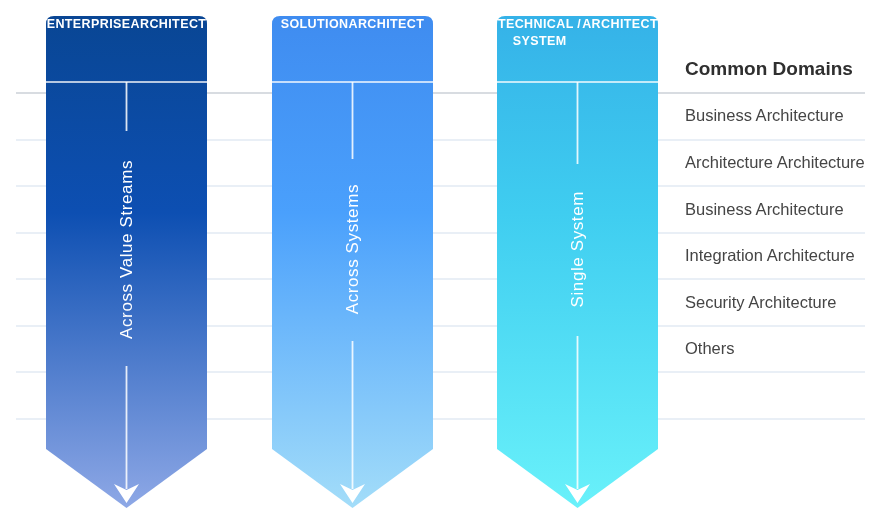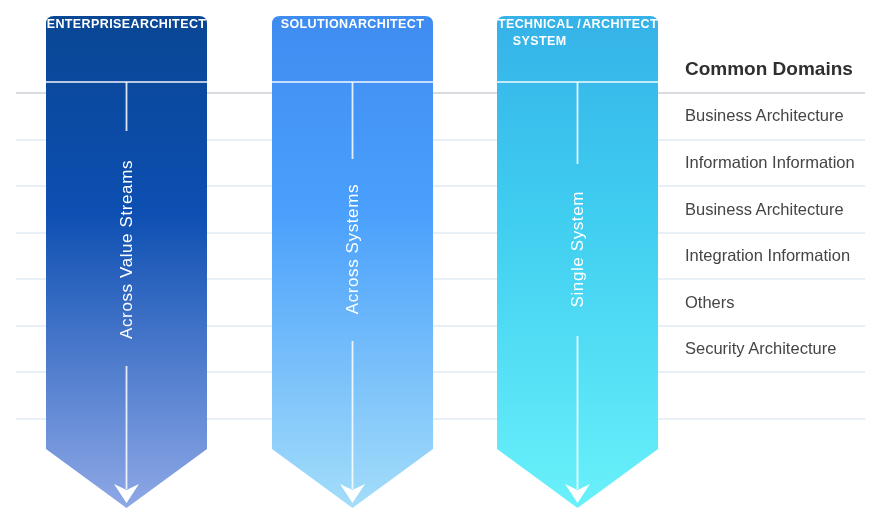--- a/index.html
+++ b/index.html
@@ -168,20 +168,20 @@
       <span>ARCHITECT</span>
     </div>
     <div class="banner-scope-wrap">
       <span class="banner-scope">Single System</span>
     </div>
   </div>
 
   <div class="domains">
     <div class="domain-row header">Common Domains</div>
     <div class="domain-row">Business Architecture</div>
-    <div class="domain-row">Information Information</div>
+    <div class="domain-row">Architecture Architecture</div>
     <div class="domain-row">Business Architecture</div>
-    <div class="domain-row">Integration Information</div>
+    <div class="domain-row">Integration Architecture</div>
+    <div class="domain-row">Security Architecture</div>
     <div class="domain-row">Others</div>
-    <div class="domain-row">Security Architecture</div>
   </div>
 
 </div>
 
 </body></html>

